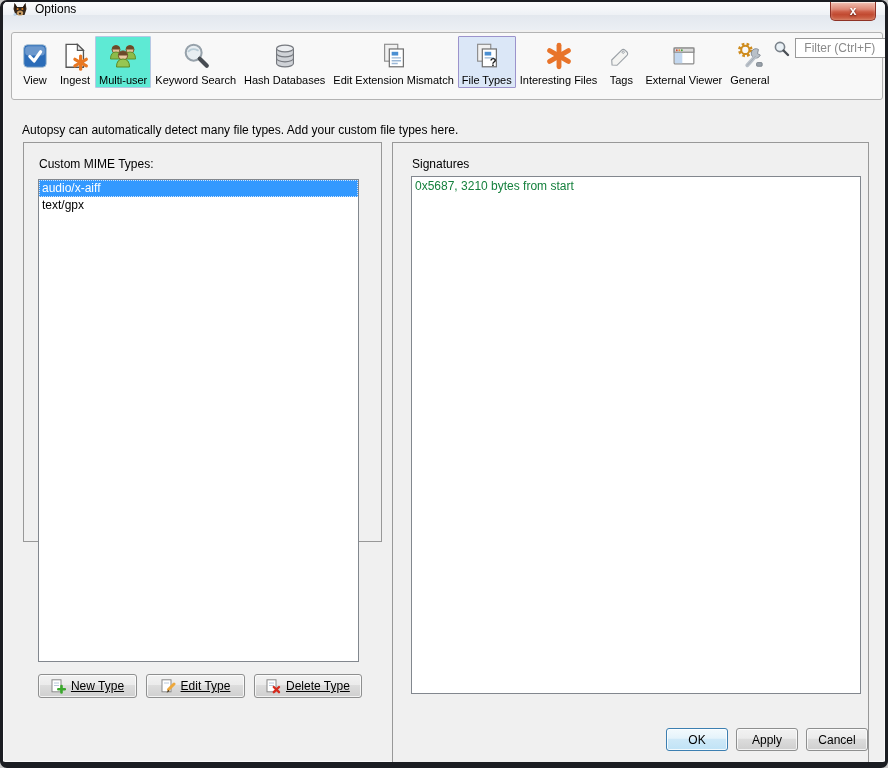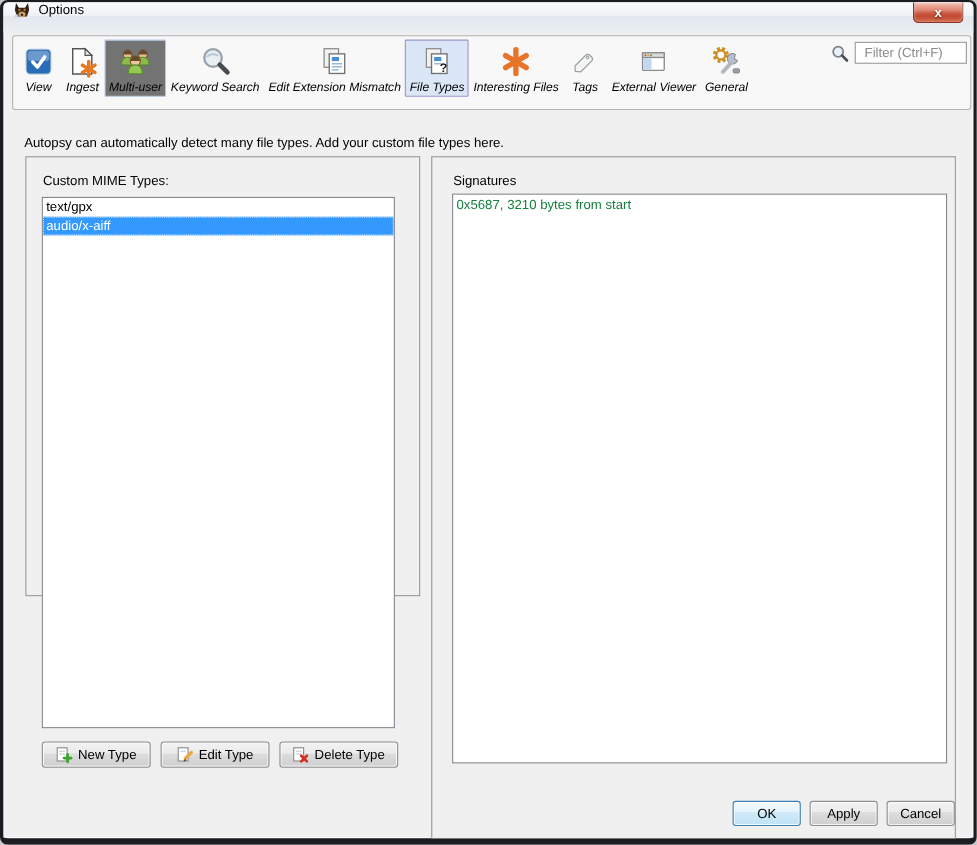--- a/index.html
+++ b/index.html
@@ -37,22 +37,22 @@
     position:absolute; left:8px; top:30px; width:872px; height:68px;
     background:#f8f8f8; border:1px solid #b3b3b3; border-radius:3px;
     display:flex; align-items:flex-start; padding:2px 3px; white-space:nowrap;
   }
   .tool{
     display:flex; flex-direction:column; align-items:center;
     padding:2px 3px 1px; margin:1px 0; border:1px solid transparent; border-radius:1px;
     cursor:default;
   }
   .tool .icn{ width:32px; height:34px; display:flex; align-items:center; justify-content:center; }
-  .tool .lbl{ font-size:11px; color:#000; padding-top:1px;font-style:italic; }
-  .tool.hl{ background:#737373; border-color:#b7c8e4; }
+  .tool .lbl{ font-size:11px; color:#000; padding-top:1px; }
+  .tool.hl{ background:#5eead4; border-color:#b7c8e4; }
   .tool.sel{ background:#dbe7f7; border-color:#9c93cc; }
   .toolbar-spacer{ flex:1; }
   .filter-wrap{ display:flex; align-items:center; gap:5px; margin-top:3px; }
   .filter-input{
     width:102px; height:20px; border:1px solid #999; background:#fff;
     font-family:"Liberation Sans",sans-serif; font-size:12px; color:#333; padding:0 8px;
   }
   .filter-input::placeholder{ color:#8a8a8a; }
 
   
@@ -81,21 +81,21 @@
     height:24px; padding:0 11px;
     border:1px solid #8e8f8f; border-radius:3px;
     background:linear-gradient(#f2f2f2, #ebebeb 45%, #dddddd 46%, #cfcfcf);
     font-family:"Liberation Sans",sans-serif; font-size:12px; color:#000;
     display:inline-flex; align-items:center; justify-content:center; gap:5px;
     box-shadow: inset 0 0 0 1px rgba(255,255,255,.75);
     cursor:default;
   }
   .mime-actions{
     position:absolute; left:14px; top:531px; width:330px;
-    display:flex; gap:9px;
+    display:flex; gap:9px;text-decoration:underline;
   }
   .mime-actions .win-btn{ flex:0 0 auto; min-width:99px; }
 
   .footer{
     position:absolute; right:17px; top:726px; display:flex; gap:8px;
   }
   .footer .win-btn{ min-width:62px; height:23px; }
   .btn-default{
     border-color:#3c7fb1;
     background:linear-gradient(#f3fafd, #e4f3fb 45%, #cfe9f8 46%, #c0e3f6);
@@ -179,20 +179,31 @@
       <span class="icn">
         <svg width="30" height="30" viewBox="0 0 32 32">
           <circle cx="13.5" cy="12.5" r="8.5" fill="#e8eef2" stroke="#97a2ab" stroke-width="2.2"></circle>
           <path d="M8 11 q4 -4 10 -1" stroke="#b9ccd6" stroke-width="2" fill="none" stroke-linecap="round"></path>
           <line x1="20" y1="19" x2="27.5" y2="26.5" stroke="#474c52" stroke-width="4.5" stroke-linecap="round"></line>
         </svg>
       </span>
       <span class="lbl">Keyword Search</span>
     </div>
 
+    <div class="tool">
+      <span class="icn">
+        <svg width="30" height="30" viewBox="0 0 32 32">
+          <path d="M7 8 v16 a9 3.6 0 0 0 18 0 v-16 z" fill="#cfd2d7" stroke="#75787e" stroke-width="1.2"></path>
+          <ellipse cx="16" cy="8" rx="9" ry="3.6" fill="#eceef1" stroke="#75787e" stroke-width="1.2"></ellipse>
+          <path d="M7 13.3 a9 3.6 0 0 0 18 0" fill="none" stroke="#75787e" stroke-width="1.2"></path>
+          <path d="M7 18.6 a9 3.6 0 0 0 18 0" fill="none" stroke="#75787e" stroke-width="1.2"></path>
+        </svg>
+      </span>
+      <span class="lbl">Hash Databases</span>
+    </div>
 
     <div class="tool">
       <span class="icn">
         <svg width="30" height="30" viewBox="0 0 32 32">
           <rect x="6" y="3.5" width="14" height="18" fill="#f1f1f1" stroke="#8a8a8a" stroke-width="1.2"></rect>
           <rect x="11" y="8.5" width="15" height="19" fill="#fff" stroke="#707070" stroke-width="1.3"></rect>
           <rect x="13.5" y="11.5" width="7" height="4" fill="#4a8fd2"></rect>
           <line x1="13.5" y1="18" x2="23.5" y2="18" stroke="#9ab7d6" stroke-width="1.5"></line>
           <line x1="13.5" y1="21" x2="23.5" y2="21" stroke="#9ab7d6" stroke-width="1.5"></line>
           <line x1="13.5" y1="24" x2="20" y2="24" stroke="#9ab7d6" stroke-width="1.5"></line>
@@ -279,22 +290,22 @@
       <input class="filter-input" type="text" placeholder="Filter (Ctrl+F)" style="">
     </div>
   </div>
 
   <div class="desc">Autopsy can automatically detect many file types. Add your custom file types here.</div>
 
   <div class="group group-mime">
     <span class="group-label" style="left:15px; top:14px;">Custom MIME Types:</span>
 
     <div class="listbox mime-list">
+      <div class="list-row selected">audio/x-aiff</div>
       <div class="list-row">text/gpx</div>
-      <div class="list-row selected">audio/x-aiff</div>
     </div>
 
     <div class="mime-actions">
       <button class="win-btn">
         <span>
           <svg width="15" height="15" viewBox="0 0 15 15">
             <rect x="1" y="0.8" width="9" height="12" fill="#fff" stroke="#8a8a8a"></rect>
             <line x1="3" y1="4" x2="8" y2="4" stroke="#b8c8da" stroke-width="1"></line>
             <line x1="3" y1="6.5" x2="8" y2="6.5" stroke="#b8c8da" stroke-width="1"></line>
             <g stroke="#3aa82c" stroke-width="2.6" stroke-linecap="round">

